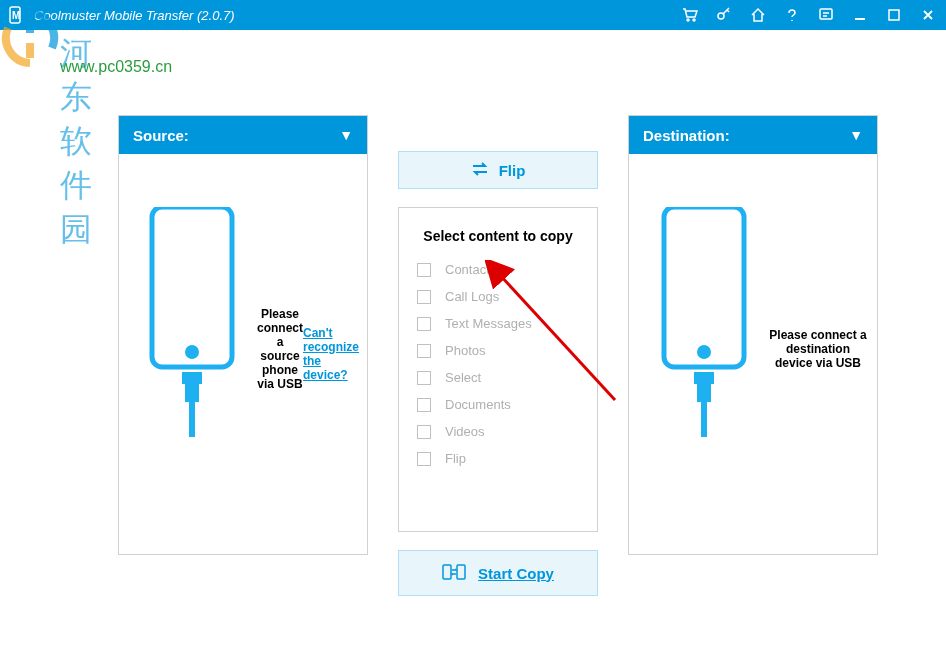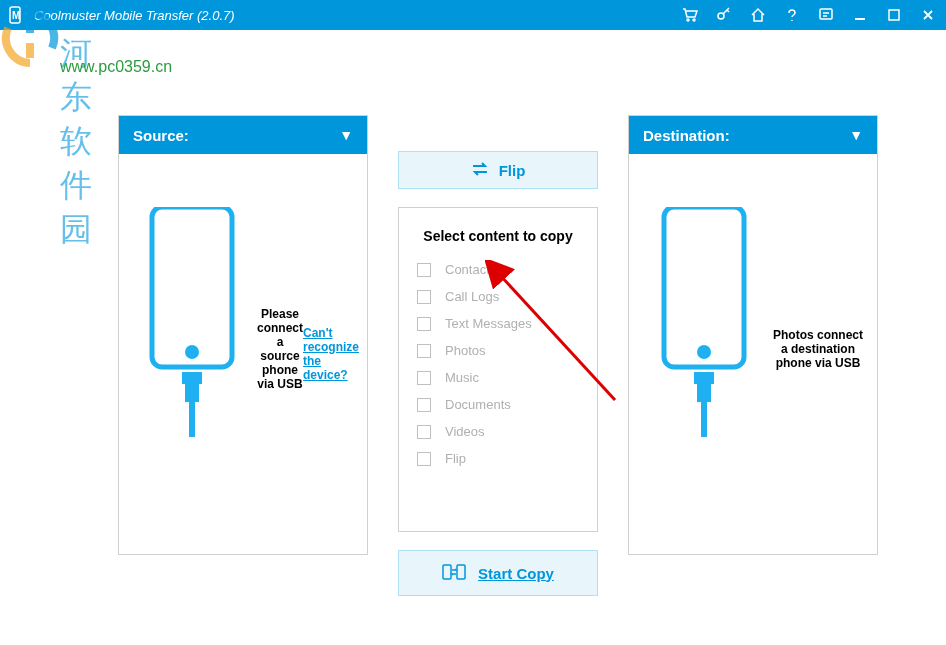--- a/index.html
+++ b/index.html
@@ -247,21 +247,21 @@
       <div class="content-item">
         <div class="checkbox"></div>
         <span>Text Messages</span>
       </div>
       <div class="content-item">
         <div class="checkbox"></div>
         <span>Photos</span>
       </div>
       <div class="content-item">
         <div class="checkbox"></div>
-        <span>Music</span>
+        <span>Select</span>
       </div>
       <div class="content-item">
         <div class="checkbox"></div>
         <span>Documents</span>
       </div>
       <div class="content-item">
         <div class="checkbox"></div>
         <span>Videos</span>
       </div>
       <div class="content-item">
@@ -289,21 +289,21 @@
     <div class="panel-body">
       <div class="phone-img">
         <svg width="130" height="230" viewBox="0 0 130 230">
           <rect x="25" y="0" width="80" height="160" rx="10" fill="none" stroke="#1eb0f0" stroke-width="5"></rect>
           <circle cx="65" cy="145" r="7" fill="#1eb0f0"></circle>
           <rect x="55" y="165" width="20" height="12" fill="#1eb0f0"></rect>
           <rect x="58" y="177" width="14" height="18" fill="#1eb0f0"></rect>
           <rect x="62" y="195" width="6" height="35" fill="#1eb0f0"></rect>
         </svg>
       </div>
-      <div class="connect-text">Photos connect a destination phone via USB</div>
+      <div class="connect-text">Please connect a destination device via USB</div>
     </div>
   </div>
 
 </div>
 
 <div class="red-arrow">
   <svg width="140" height="150" viewBox="0 0 140 150">
     <defs>
       <marker id="arrowhead" markerWidth="10" markerHeight="10" refX="2" refY="5" orient="auto">
         <polygon points="0 0, 10 5, 0 10" fill="#d00"></polygon>

